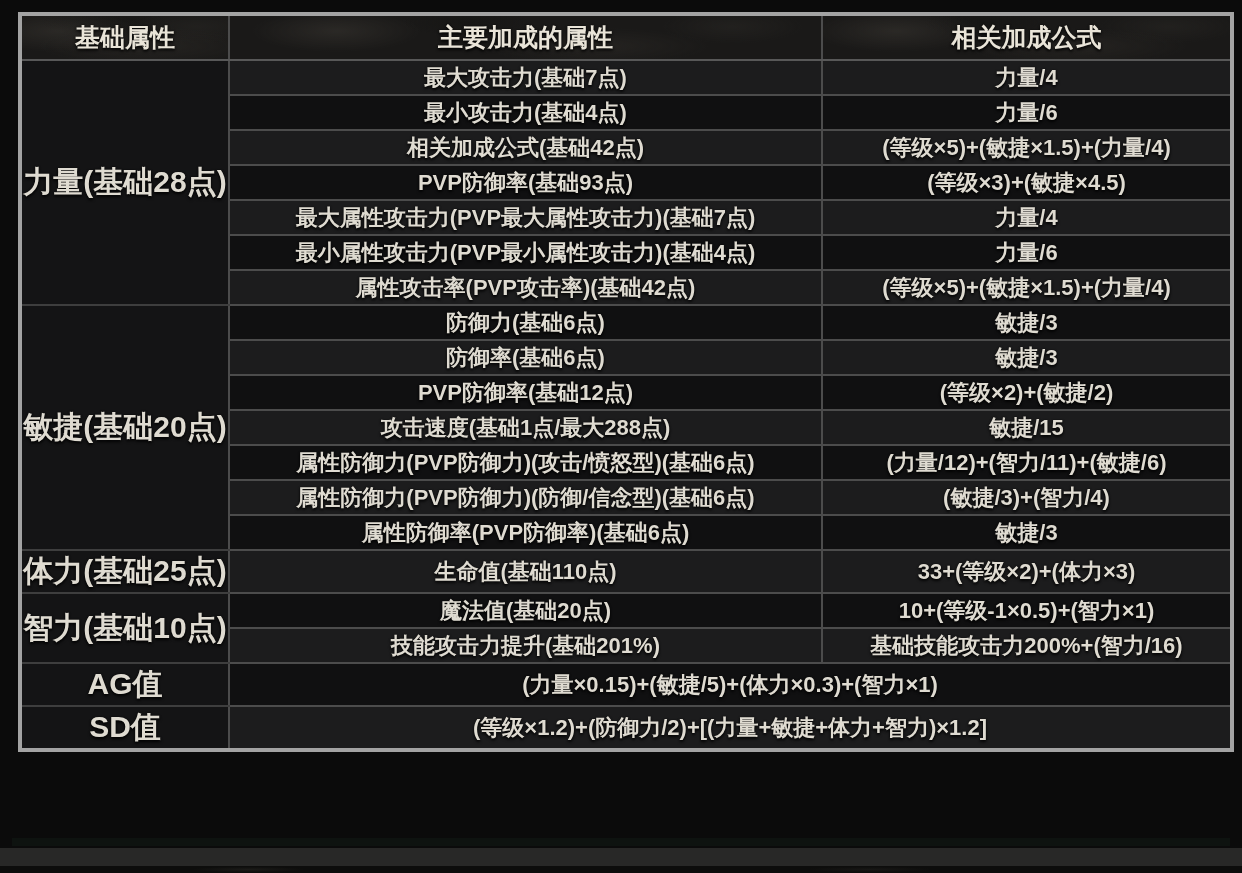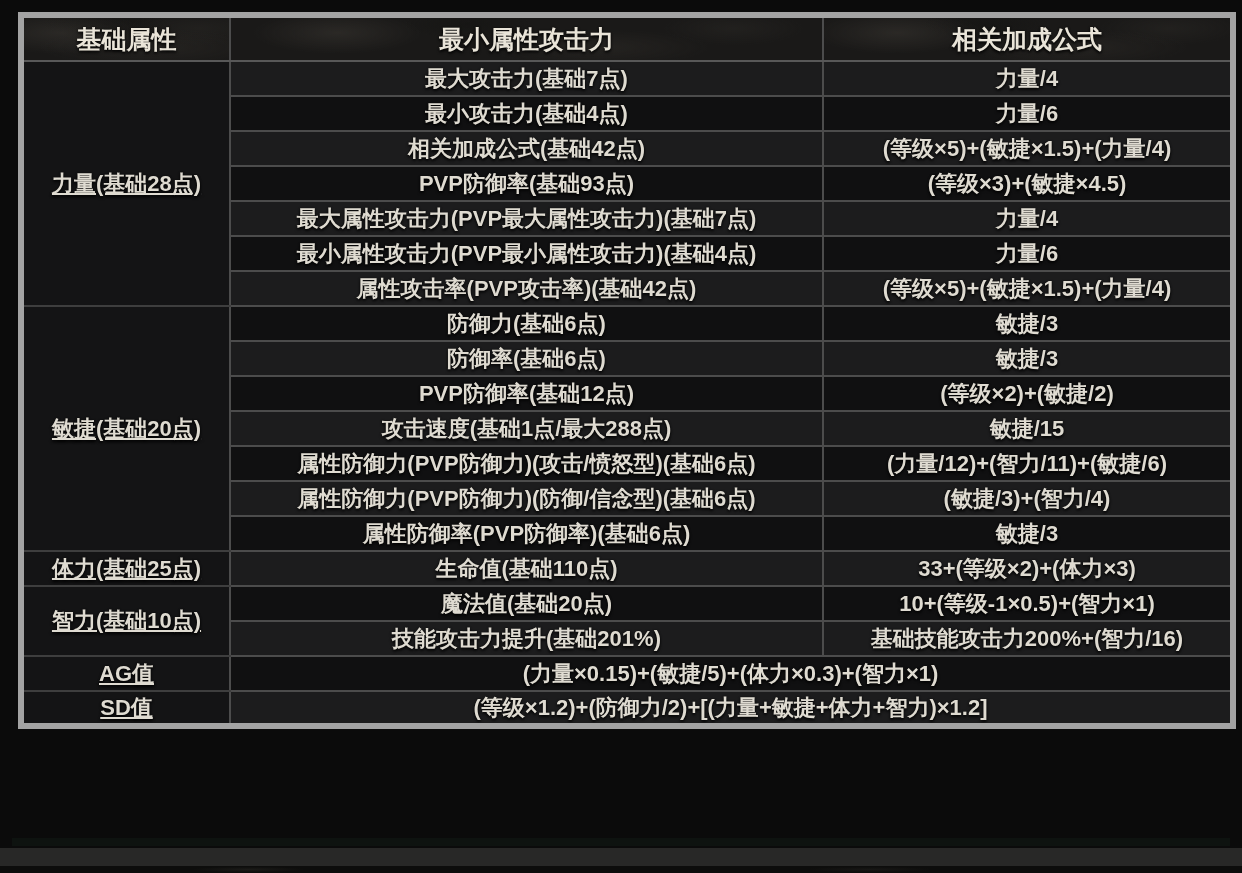--- a/index.html
+++ b/index.html
@@ -7,21 +7,21 @@
   body {
     background:#0b0b0b;
     font-family:"Liberation Sans","DejaVu Sans",sans-serif;
     position:relative;
   }
   .table-wrap { position:absolute; left:18px; top:12px; }
   table {
     border-collapse:collapse;
     table-layout:fixed;
     width:1212px;
-    border:6px solid #a3a3a3;
+    border:4px solid #a3a3a3;
   }
   col.c0 { width:209px; }
   col.c1 { width:593px; }
   col.c2 { width:410px; }
   th, td {
     border:2px solid #4c4c4c;
     text-align:center;
     vertical-align:middle;
     color:#dfdbd1;
     font-weight:700;
@@ -41,22 +41,21 @@
       radial-gradient(ellipse 90px 20px at 40% 15%, rgba(20,20,18,.6), transparent 70%);
     border-bottom:2px solid #585858;
   }
   td { height:35px; font-size:22px; }
   tr.odd  td.stat-cell, tr.odd  td.formula-cell, tr.odd  td.span-cell { background:#1c1c1d; }
   tr.even td.stat-cell, tr.even td.formula-cell, tr.even td.span-cell { background:#101011; }
   td.attr-cell {
     background:#141415;
     border-top:2px solid #3e3e3e;
     border-bottom:2px solid #3e3e3e;
-    font-size:22px;
-    text-decoration:underline;
+    font-size:30px;
   }
   .bottom-band  { position:absolute; left:0; top:848px; width:1242px; height:18px; background:#282827; }
   .bottom-edge  { position:absolute; left:0; top:866px; width:1242px; height:7px;
     background-color:#0d0d0c;
     background-image:radial-gradient(ellipse 80px 4px at 20% 50%, rgba(60,58,52,.3), transparent 70%),
                      radial-gradient(ellipse 90px 4px at 70% 50%, rgba(55,52,48,.25), transparent 70%);
   }
   .table-under { position:absolute; left:12px; top:838px; width:1218px; height:8px; background:#0e1310; }
 </style>
 </head>
@@ -65,21 +64,21 @@
 <div class="table-wrap">
   <table>
     <colgroup>
         <col class="c0">
         <col class="c1">
         <col class="c2">
       </colgroup>
     <thead>
         <tr>
           <th>基础属性</th>
-          <th>最小属性攻击力</th>
+          <th>主要加成的属性</th>
           <th>相关加成公式</th>
         </tr>
       </thead>
     <tbody>
         <tr class="odd">
           <td class="attr-cell" rowspan="7">力量(基础28点)</td>
           <td class="stat-cell">最大攻击力(基础7点)</td>
           <td class="formula-cell">力量/4</td>
         </tr>
         <tr class="even">

